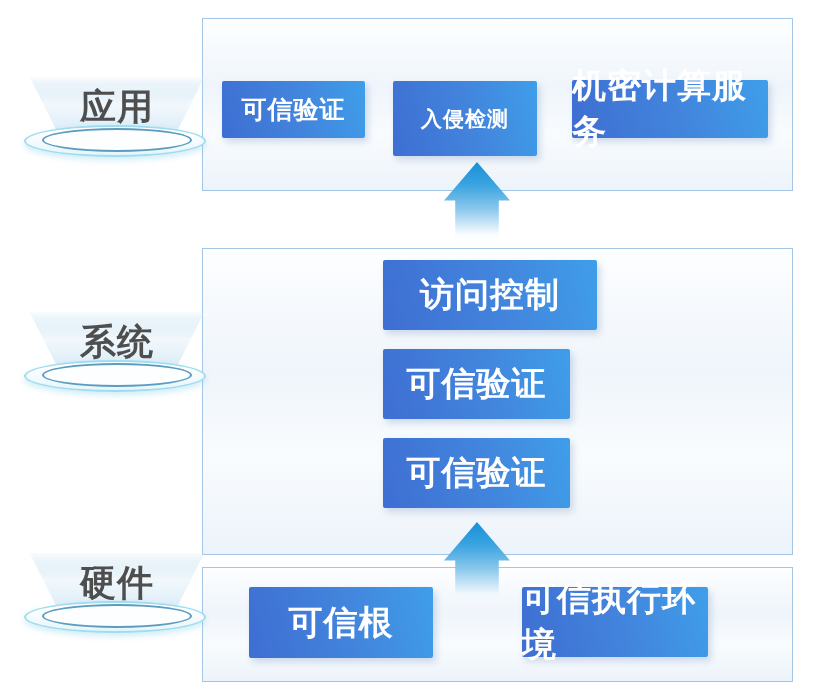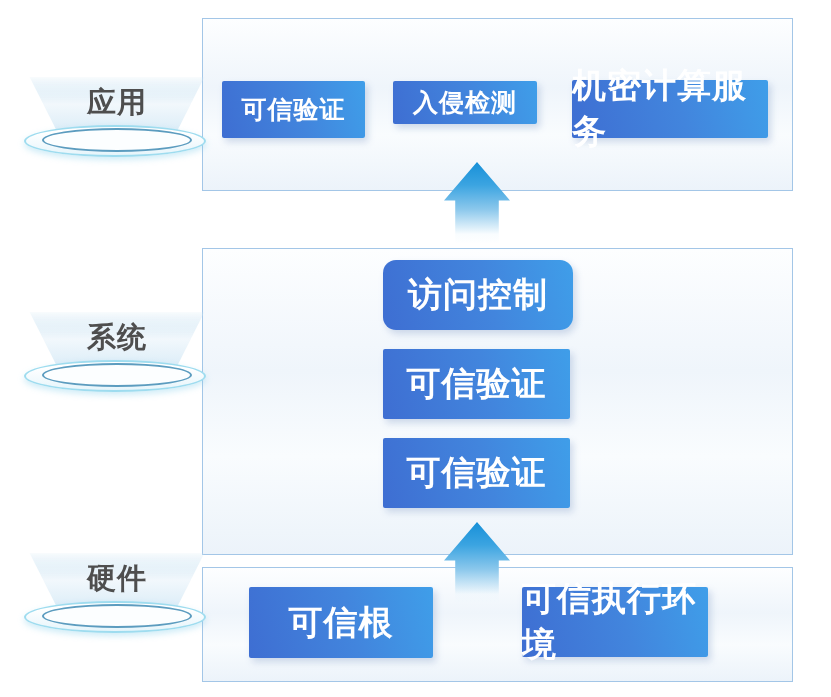--- a/index.html
+++ b/index.html
@@ -41,37 +41,37 @@
     box-sizing:border-box;border:2px solid #9edcef;
     background:linear-gradient(180deg,#ffffff 20%,#e6f5fb 100%);
     box-shadow:0 3px 6px rgba(130,205,235,.38);
   }
   .disc-inner{
     position:absolute;left:20px;top:51px;width:150px;height:24px;border-radius:50%;
     box-sizing:border-box;border:2px solid #5c9cbf;background:#fcfeff;
   }
   .pedestal-label{
     position:absolute;left:0;top:6px;width:100%;text-align:center;
-    font-size:29px;font-weight:700;color:#4e4e4e;letter-spacing:1px;
+    font-size:36px;font-weight:700;color:#4e4e4e;letter-spacing:1px;
   }
 </style>
 </head>
 <body>
 
 <div class="canvas">
 
   <div class="panel" style="left:202px;top:18px;width:591px;height:173px;"></div>
   <div class="panel" style="left:202px;top:248px;width:591px;height:307px;"></div>
   <div class="panel" style="left:202px;top:567px;width:591px;height:115px;"></div>
 
   <div class="node" style="left:222px;top:81px;width:143px;height:57px;font-size:25px;">可信验证</div>
-  <div class="node" style="left:393px;top:81px;width:144px;height:43px;font-size:25px;">入侵检测</div>
+  <div class="node" style="left:393px;top:81px;width:144px;height:75px;font-size:21px;">入侵检测</div>
   <div class="node" style="left:572px;top:80px;width:196px;height:58px;">机密计算服务</div>
 
-  <div class="node" style="left:383px;top:260px;width:190px;height:70px;border-radius:13px;">访问控制</div>
+  <div class="node" style="left:383px;top:260px;width:214px;height:70px;">访问控制</div>
   <div class="node" style="left:383px;top:349px;width:187px;height:70px;text-align:center;">可信验证</div>
   <div class="node" style="left:383px;top:438px;width:187px;height:70px;">可信验证</div>
 
   <div class="node" style="left:522px;top:587px;width:186px;height:70px;">可信执行环境</div>
   <div class="node" style="left:249px;top:587px;width:184px;height:71px;">可信根</div>
 
   <div class="block-arrow" style="left:444px;top:162px;"></div>
   <div class="block-arrow" style="left:444px;top:522px;"></div>
 
   <div class="pedestal" style="top:77px;">

